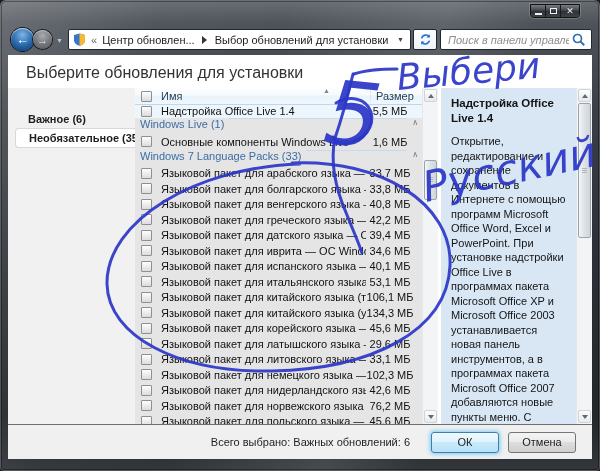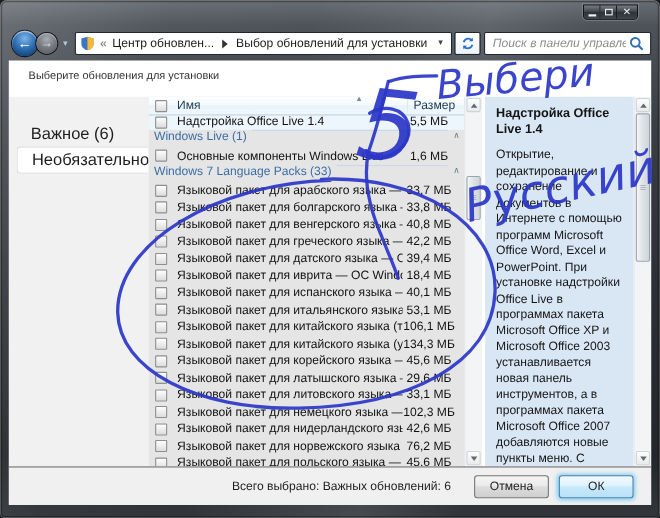--- a/index.html
+++ b/index.html
@@ -50,26 +50,26 @@
     border:1px solid #1f2730; border-radius:2px; display:flex; align-items:center; justify-content:center; cursor:pointer; }
   .searchbox { position:absolute; left:432px; top:2px; width:152px; height:21px; background:#fff;
     border:1px solid #1f2730; border-radius:2px; display:flex; align-items:center; }
   .searchbox input { flex:1; border:none; outline:none; font-family:"Liberation Sans",sans-serif;
     font-size:11px; padding:0 2px 0 7px; color:#333; min-width:0; background:transparent; }
   .searchbox input::placeholder { color:#8e8e8e; font-style:italic; }
   .mag { width:16px; height:16px; margin-right:4px; flex:0 0 auto; cursor:pointer; }
 
   
   .dialog { position:absolute; left:8px; right:8px; top:55px; bottom:12px; background:#fff; overflow:hidden; }
-  .page-title { padding:9px 0 0 18px; font-size:10px; color:#333; }
+  .page-title { padding:9px 0 0 18px; font-size:16px; color:#333; }
   .content { position:absolute; left:0; right:0; top:33px; bottom:35px; display:flex; }
 
   
   .sidebar { width:127px; background:#f1f1f1; padding-top:22px; flex:0 0 auto; }
-  .side-item { font-size:15px; font-weight:normal; color:#1e1e1e; padding:3px 4px 3px 20px;
+  .side-item { font-size:11px; font-weight:bold; color:#1e1e1e; padding:3px 4px 3px 20px;
     white-space:nowrap; cursor:pointer; }
   .side-item.sel { background:#fff; border:1px solid #d8d8d8; border-right:none;
     border-radius:4px 0 0 4px; margin-left:7px; padding-left:13px; }
 
   
   .list-panel { width:303px; flex:0 0 auto; display:flex; background:#e5e5e5; }
   .list-main { flex:1; display:flex; flex-direction:column; overflow:hidden; }
   .list-header { height:17px; flex:0 0 auto; display:flex; align-items:center; position:relative;
     background:linear-gradient(180deg,#fdfeff 0%,#f4fafd 45%,#e9f3fb 50%,#f0f7fc 100%);
     border-bottom:1px solid #bcd8ee; font-size:11px; color:#1e3a52; }
@@ -245,21 +245,21 @@
                   <span class="rsize">42,2 МБ</span>
                 </div>
                 <div class="row">
                   <span class="cb"></span>
                   <span class="rname">Языковой пакет для датского языка — ОС Windows 7 ...</span>
                   <span class="rsize">39,4 МБ</span>
                 </div>
                 <div class="row">
                   <span class="cb"></span>
                   <span class="rname">Языковой пакет для иврита — ОС Windows 7 (KB9728...</span>
-                  <span class="rsize">18,4 МБ</span>
+                  <span class="rsize">34,6 МБ</span>
                 </div>
                 <div class="row">
                   <span class="cb"></span>
                   <span class="rname">Языковой пакет для испанского языка — ОС Window...</span>
                   <span class="rsize">40,1 МБ</span>
                 </div>
                 <div class="row">
                   <span class="cb"></span>
                   <span class="rname">Языковой пакет для итальянского языка — ОС Windo...</span>
                   <span class="rsize">53,1 МБ</span>
@@ -334,22 +334,22 @@
             <div class="thumb"></div>
             <div class="sc-btn sc-dn">
                 <span class="tri-dn"></span>
               </div>
           </div>
         </div>
       </div>
 
       <div class="bottom-bar">
         <span class="summary">Всего выбрано: Важных обновлений: 6</span>
+        <button class="btn btn-ok">ОК</button>
         <button class="btn btn-cancel">Отмена</button>
-        <button class="btn btn-ok">ОК</button>
       </div>
     </div>
   </div>
 
   <svg class="anno" viewBox="0 0 600 471">
     <path class="pen" d="M 292 163 C 380 159 453 203 450 266 C 447 331 372 369 272 371 C 178 373 108 336 107 284 C 106 221 196 167 300 164" stroke="#2b36c8"></path>
     <path class="pen" d="M 353 74 C 348 95 342 118 335 138 C 330 162 336 190 347 215 C 352 228 358 241 362 253" stroke="#2b36c8"></path>
     <path class="pen" d="M 336 103 C 350 95 366 98 371 112 C 375 127 364 140 348 143 C 340 144 334 141 333 137" stroke="#2b36c8"></path>
     <path class="pen" d="M 354 74 C 368 69 384 69 397 69" stroke="#2b36c8"></path>
     <text class="pen-text" transform="translate(398 90) rotate(-5)" font-size="36" fill="#2b36c8">Выбери</text>

